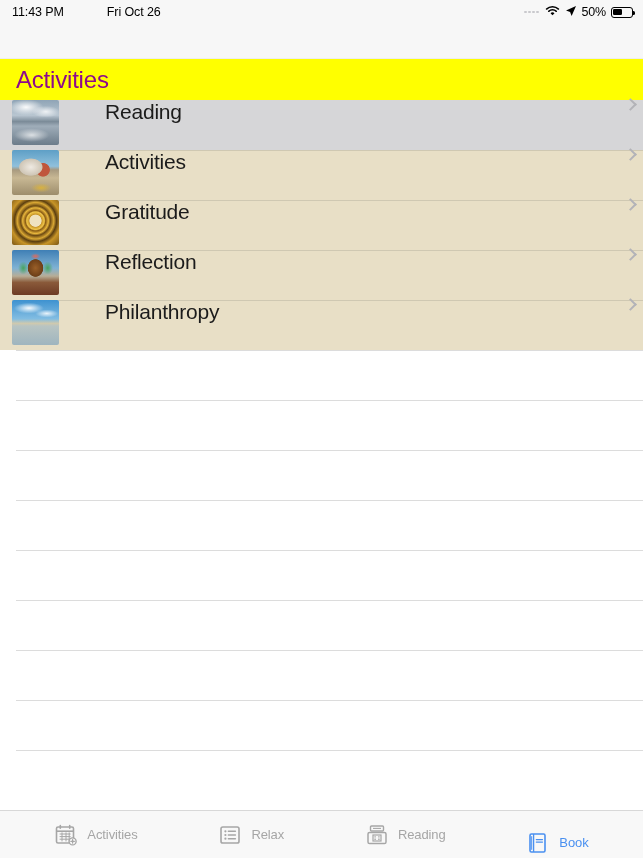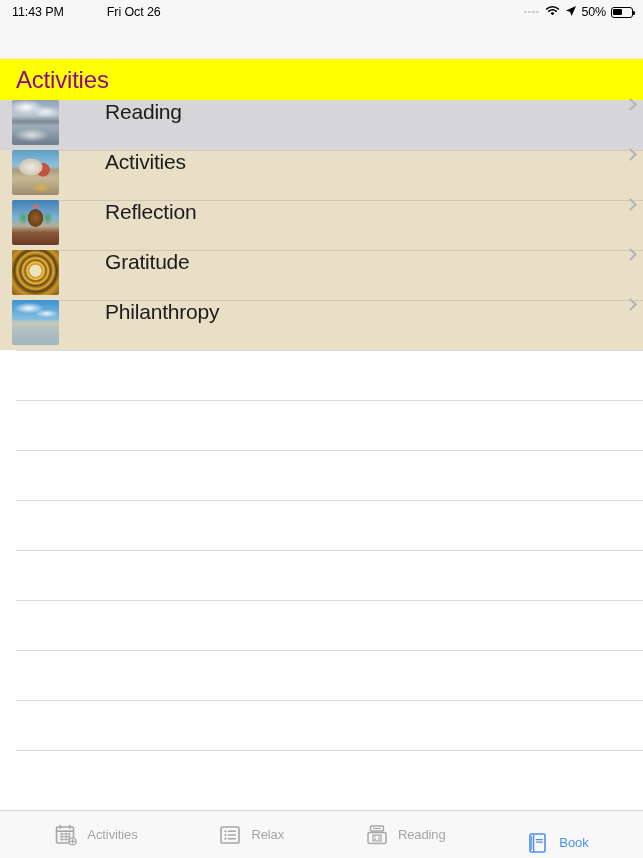--- a/index.html
+++ b/index.html
@@ -218,28 +218,28 @@
       <div class="chev"></div>
     </div>
 
     <div class="row">
       <div class="thumb art-shore-camp"></div>
       <div class="row-label">Activities</div>
       <div class="chev"></div>
     </div>
 
     <div class="row">
+      <div class="thumb art-mandala"></div>
+      <div class="row-label">Gratitude</div>
+      <div class="chev"></div>
+    </div>
+
+    <div class="row">
       <div class="thumb art-urn"></div>
       <div class="row-label">Reflection</div>
-      <div class="chev"></div>
-    </div>
-
-    <div class="row">
-      <div class="thumb art-mandala"></div>
-      <div class="row-label">Gratitude</div>
       <div class="chev"></div>
     </div>
 
     <div class="row">
       <div class="thumb art-sky-water"></div>
       <div class="row-label">Philanthropy</div>
       <div class="chev"></div>
     </div>
 
   </div>

